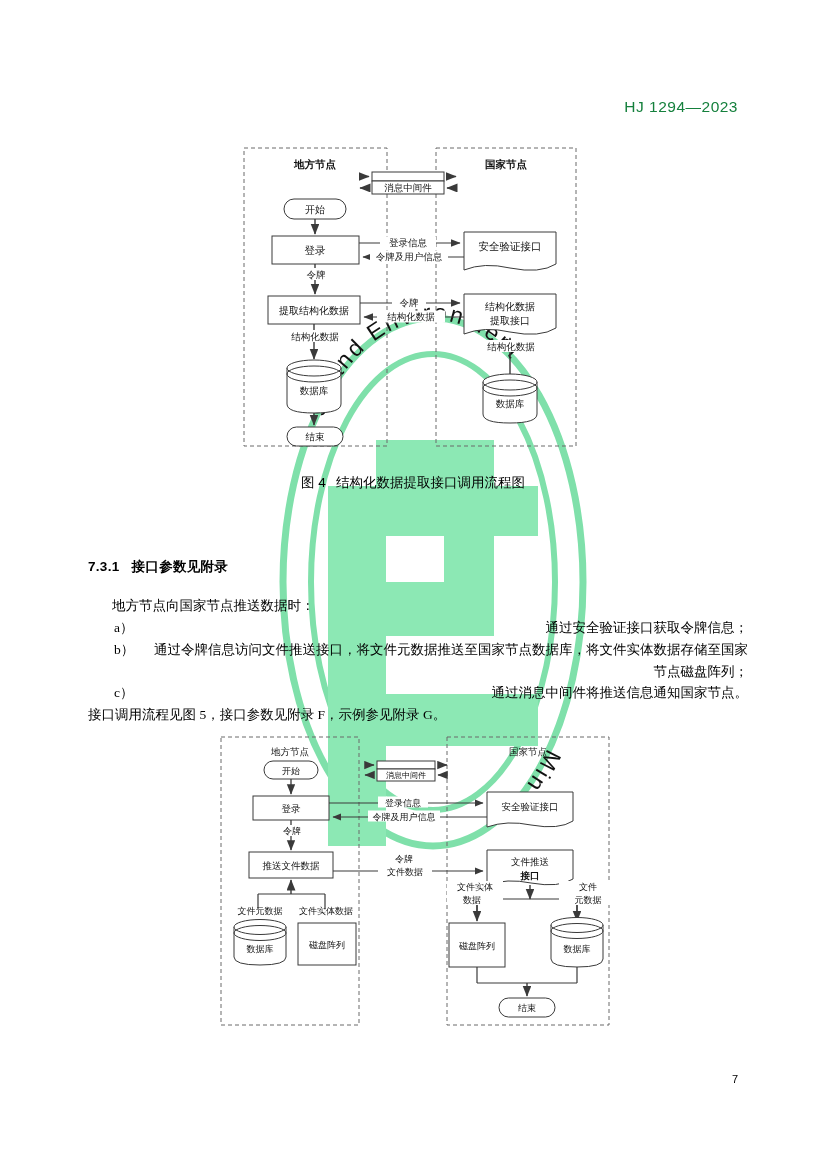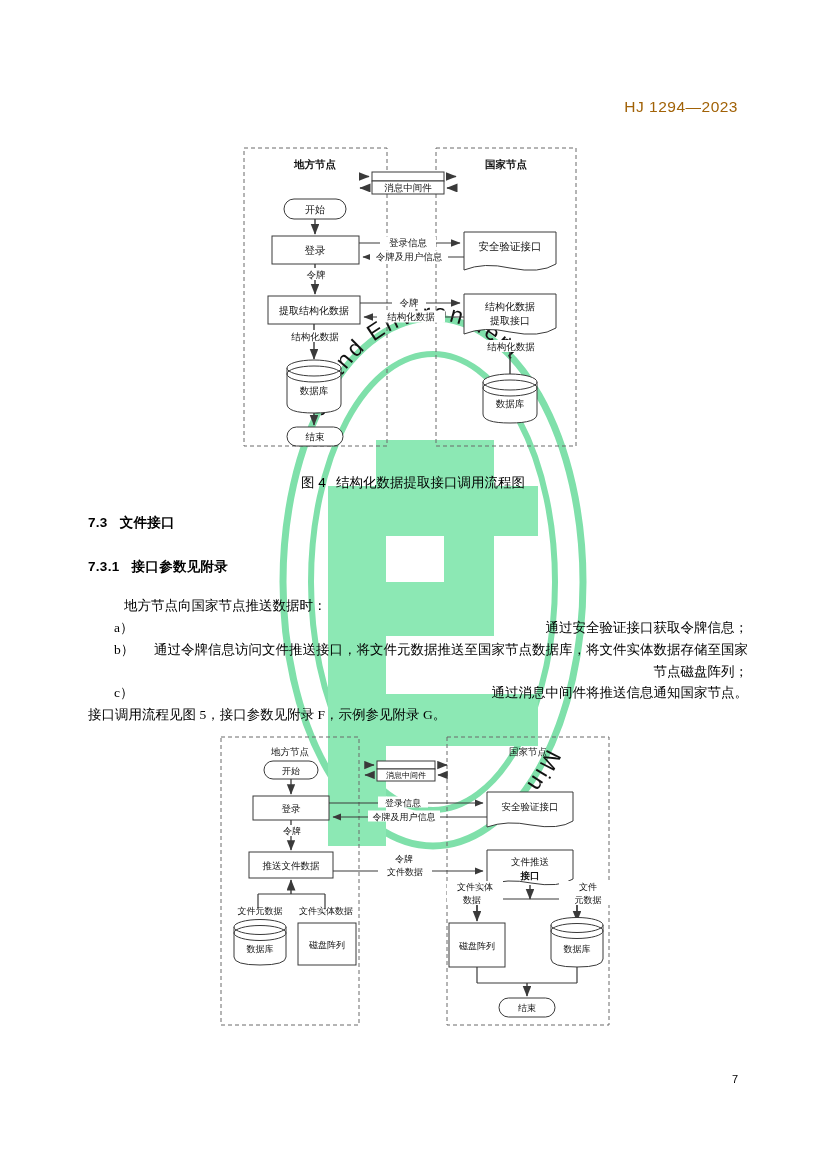--- a/index.html
+++ b/index.html
@@ -32,21 +32,21 @@
   .watermark svg { display: block; width: 100%; height: 100%; }
 
   
   .doc-header {
     position: absolute;
     right: 88px;
     top: 98px;
     font-family: "Liberation Sans", sans-serif;
     font-size: 15.5px;
     letter-spacing: .5px;
-    color: #a16207;
+    color: #15803d;
     z-index: 3;
   }
 
   
   .page-number {
     position: absolute;
     right: 88px;
     top: 1073px;
     font-family: "Liberation Sans", sans-serif;
     font-size: 11px;
@@ -228,34 +228,29 @@
         <ellipse cx="270" cy="246" rx="27" ry="8" fill="none"></ellipse>
       </g>
       <text x="270" y="265" font-size="9.5" text-anchor="middle">数据库</text>
     </svg>
   </div>
 
   <div class="fig-caption" style="left:0; top:474px;">
     <span class="cap-num">图 4</span><span>结构化数据提取接口调用流程图</span>
   </div>
 
-  <div class="body-block" style="top:514px;">
-    <div class="h3">
-      <span class="num">7.3</span><span>文件接口</span>
-    </div>
-  </div>
 
   <div class="body-block" style="top:558px;">
     <div class="h3">
       <span class="num">7.3.1</span><span>接口参数见附录</span>
     </div>
   </div>
 
   <div class="body-block" style="top:595px;">
-    <div class="para" style="margin-left:36px;">地方节点向国家节点推送数据时：</div>
+    <div class="para" style="margin-left:24px;">地方节点向国家节点推送数据时：</div>
 
     <div class="list-item" style="margin-left:26px;">
       <span class="marker">a）</span>
       <span class="txt">通过安全验证接口获取令牌信息；</span>
     </div>
     <div class="list-item" style="margin-left:26px;">
       <span class="marker">b）</span>
       <span class="txt">通过令牌信息访问文件推送接口，将文件元数据推送至国家节点数据库，将文件实体数据存储至国家节点磁盘阵列；</span>
     </div>
     <div class="list-item" style="margin-left:26px;">

